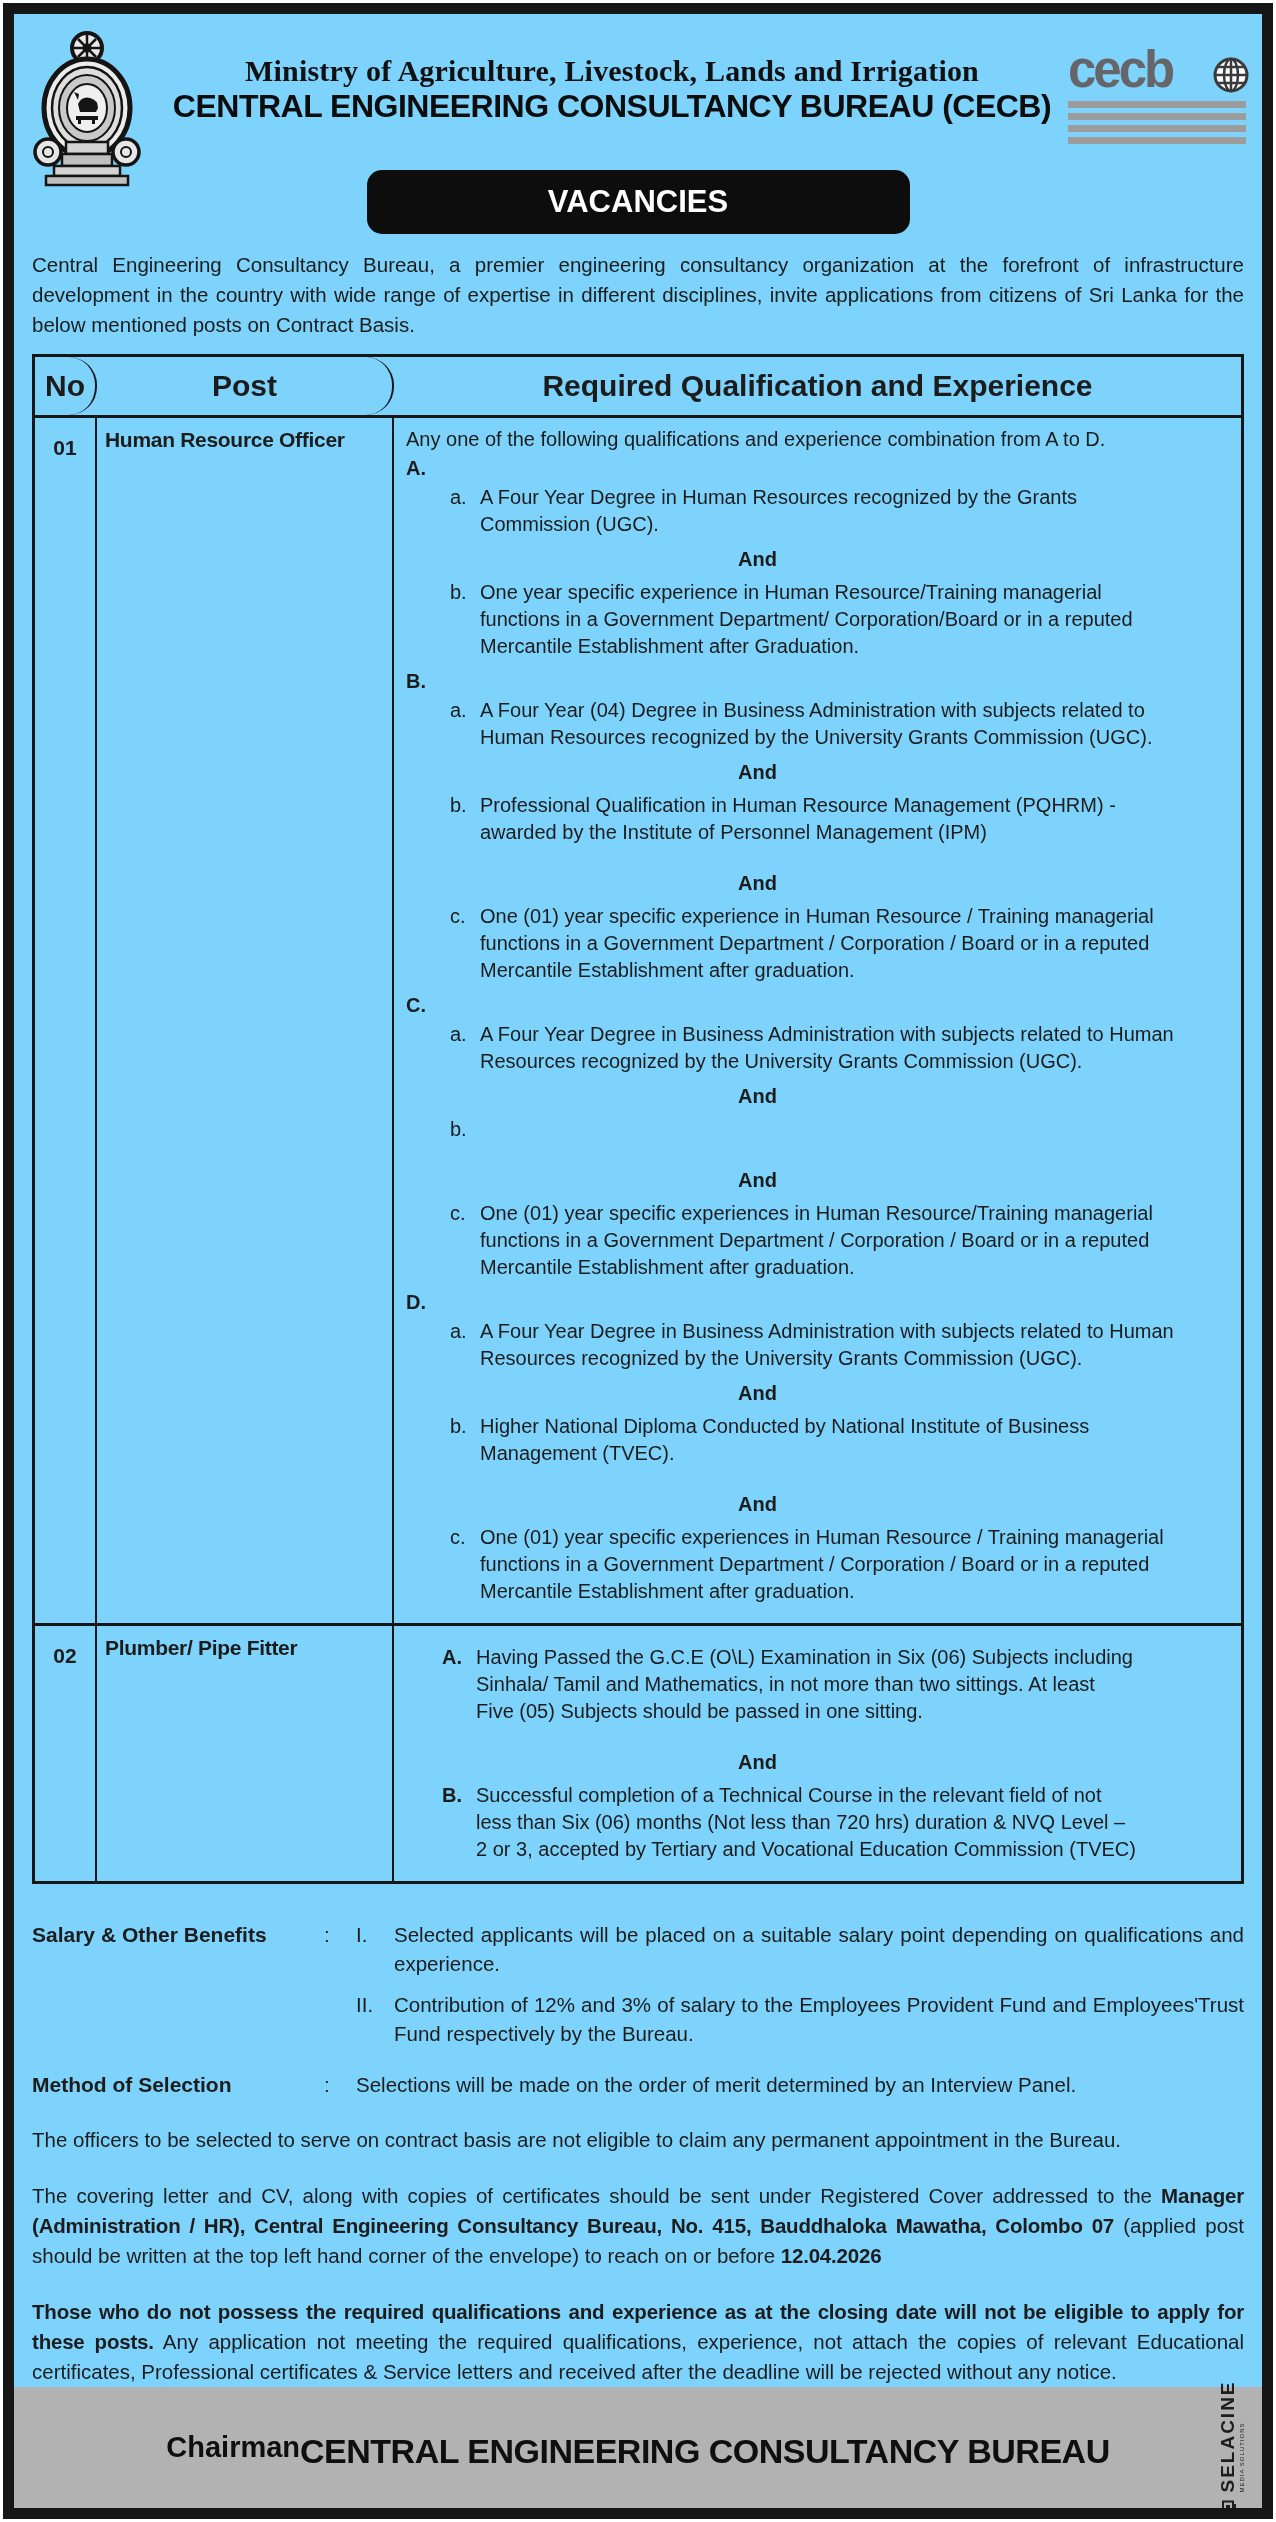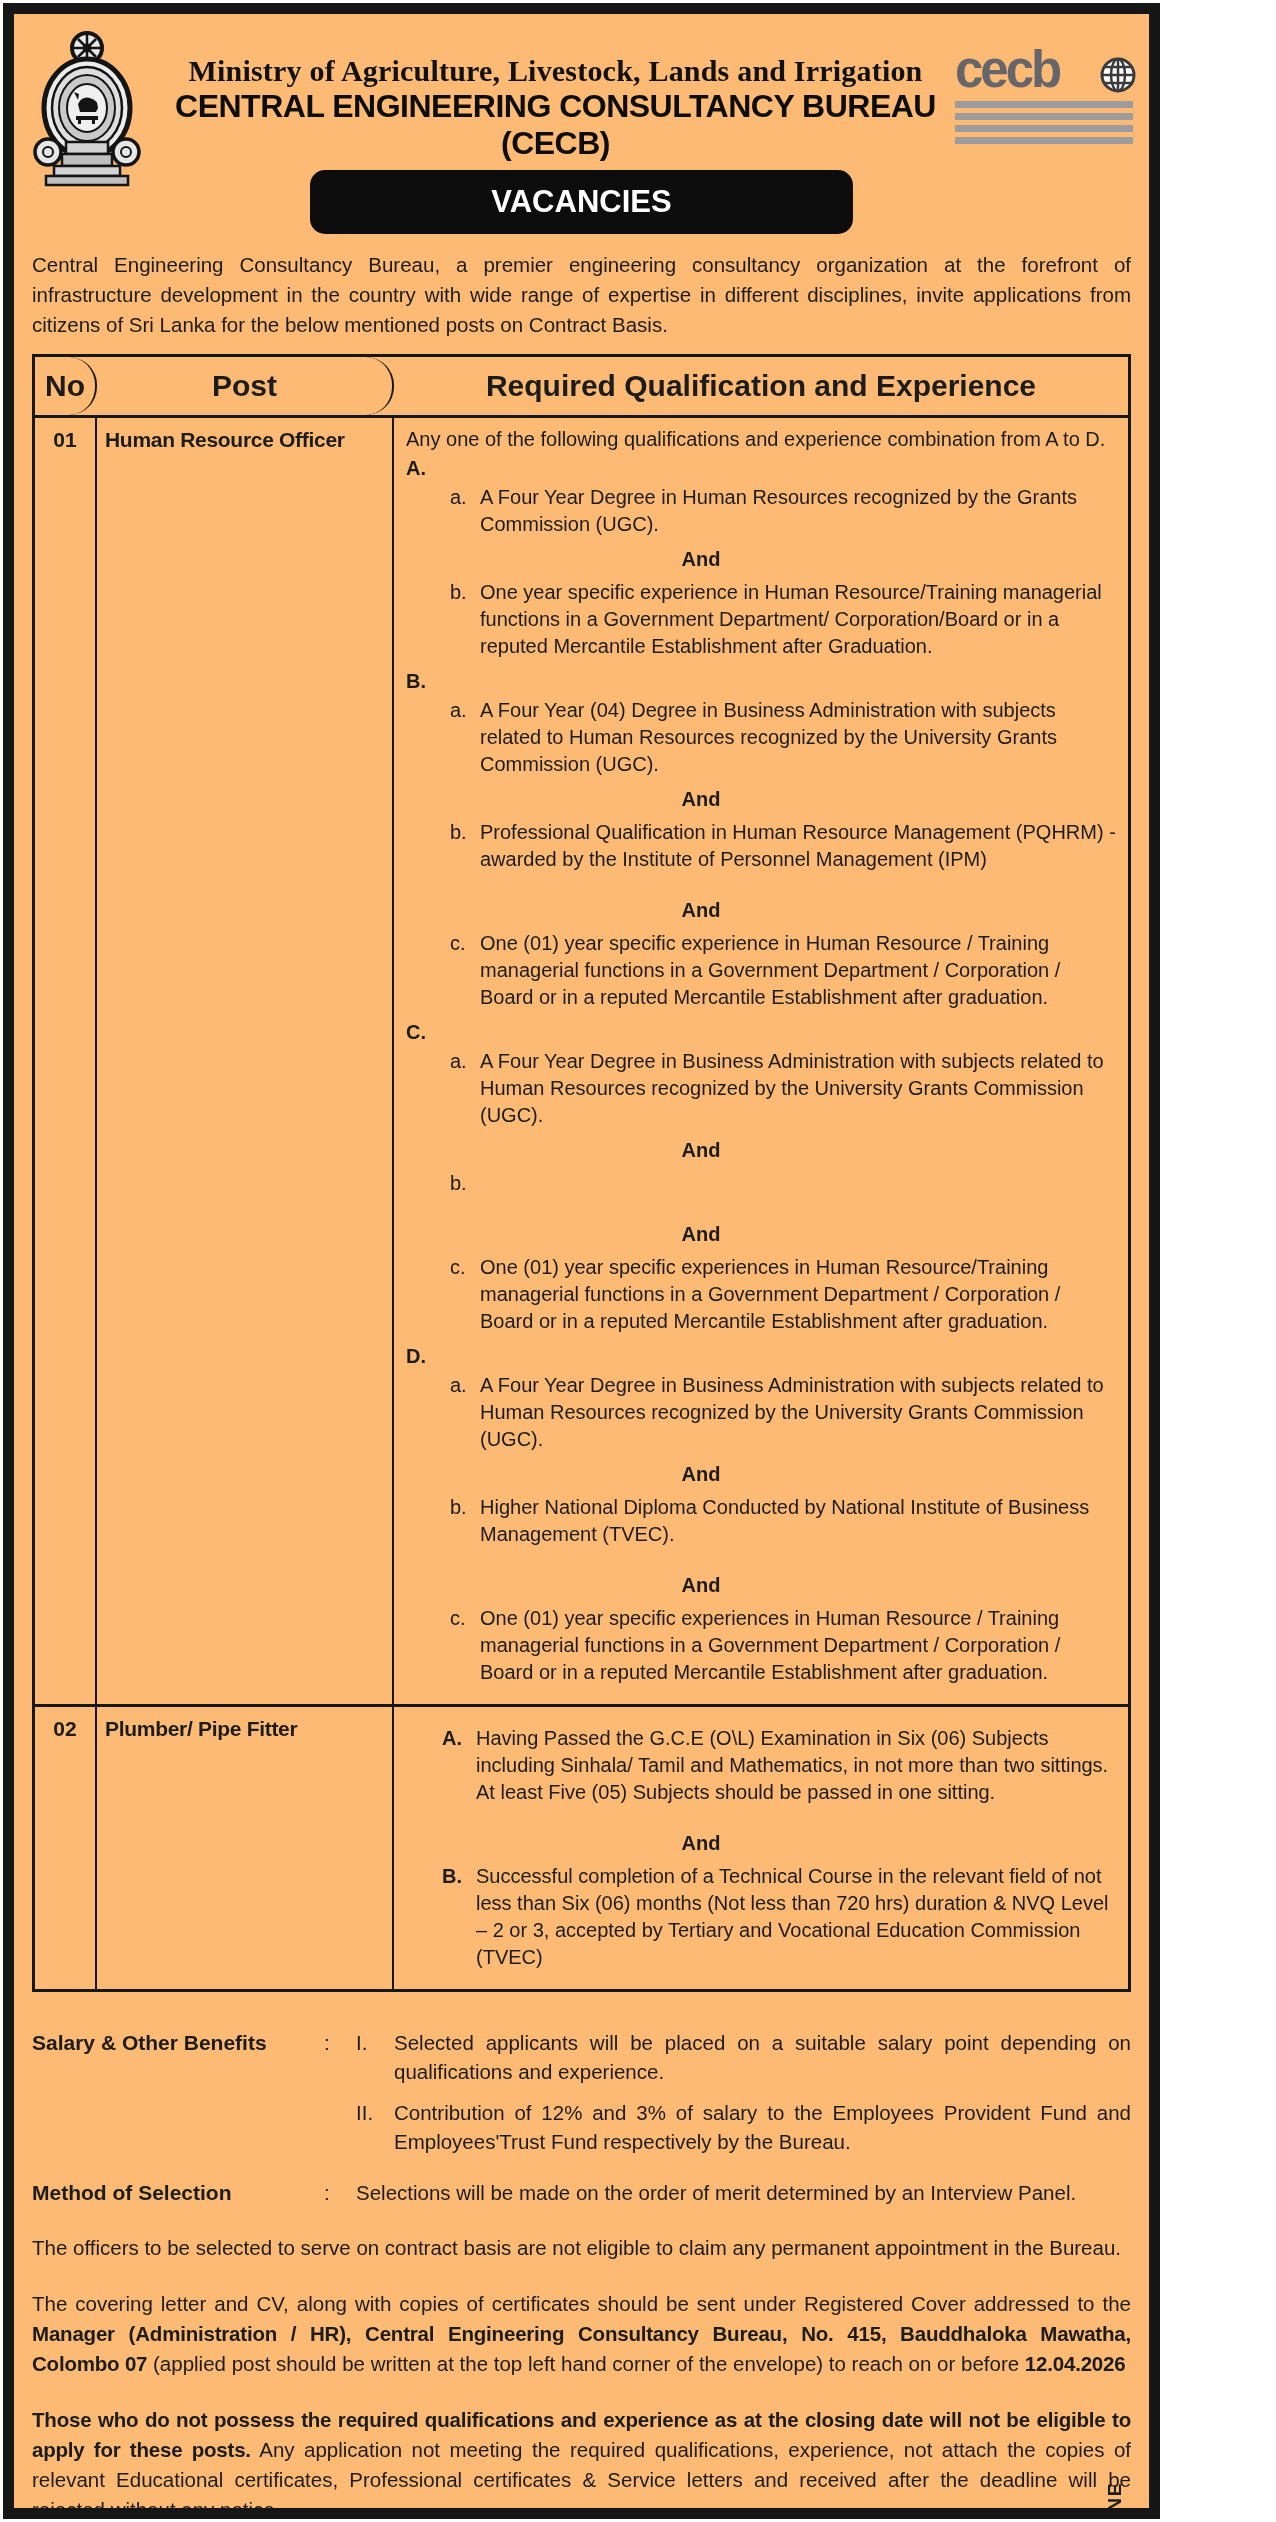--- a/index.html
+++ b/index.html
@@ -5,24 +5,24 @@
   * { box-sizing: border-box; margin: 0; padding: 0; }
   html, body { width: 1276px; background: #ffffff; }
   body {
     height: 2522px;
     font-family: "Liberation Sans", sans-serif;
     color: #1c1c1c;
     overflow: hidden;
   }
   .frame {
     margin: 3px;
-    width: 1157px;
+    width: 1270px;
     height: 2516px;
     border: 11px solid #161616;
-    background: #fdba74;
+    background: #7dd3fc;
     display: flex;
     flex-direction: column;
     overflow: hidden;
   }
   .inner { padding: 0 18px; }
 
   
   .header {
     display: flex;
     align-items: flex-start;
@@ -85,21 +85,21 @@
   }
 
   
   .vtable { border: 3px solid #161616; }
   .vt-header, .vt-row { display: grid; grid-template-columns: 62px 297px 1fr; }
   .vt-header { border-bottom: 3px solid #161616; }
   .vt-row + .vt-row { border-top: 3px solid #161616; }
   .vt-header .cell { font-weight: bold; font-size: 30px; display: flex; align-items: center; justify-content: center; height: 58px; border-radius: 28px; }
   .cell { border-right: 2px solid #161616; }
   .cell:last-child { border-right: none; }
-  .cell-no { font-weight: bold; font-size: 21px; text-align: center; padding-top: 10px; }
+  .cell-no { font-weight: bold; font-size: 21px; text-align: center; padding-top: 18px; }
   .cell-post { font-weight: bold; font-size: 21px; padding: 10px 6px 0 8px; letter-spacing: -0.3px; }
   .cell-qual { padding: 8px 12px 10px 12px; font-size: 20px; line-height: 27px; }
 
   .q-intro { margin-bottom: 2px; }
   .sec-label { font-weight: bold; }
   .q-item { display: flex; margin: 2px 0 8px 44px; }
   .q-marker { width: 30px; flex: 0 0 auto; }
   .q-text { flex: 1 1 auto; max-width: 700px; }
   .and { text-align: center; font-weight: bold; margin: 4px 120px 6px 0; }
   .and.sp { margin-top: 24px; }

